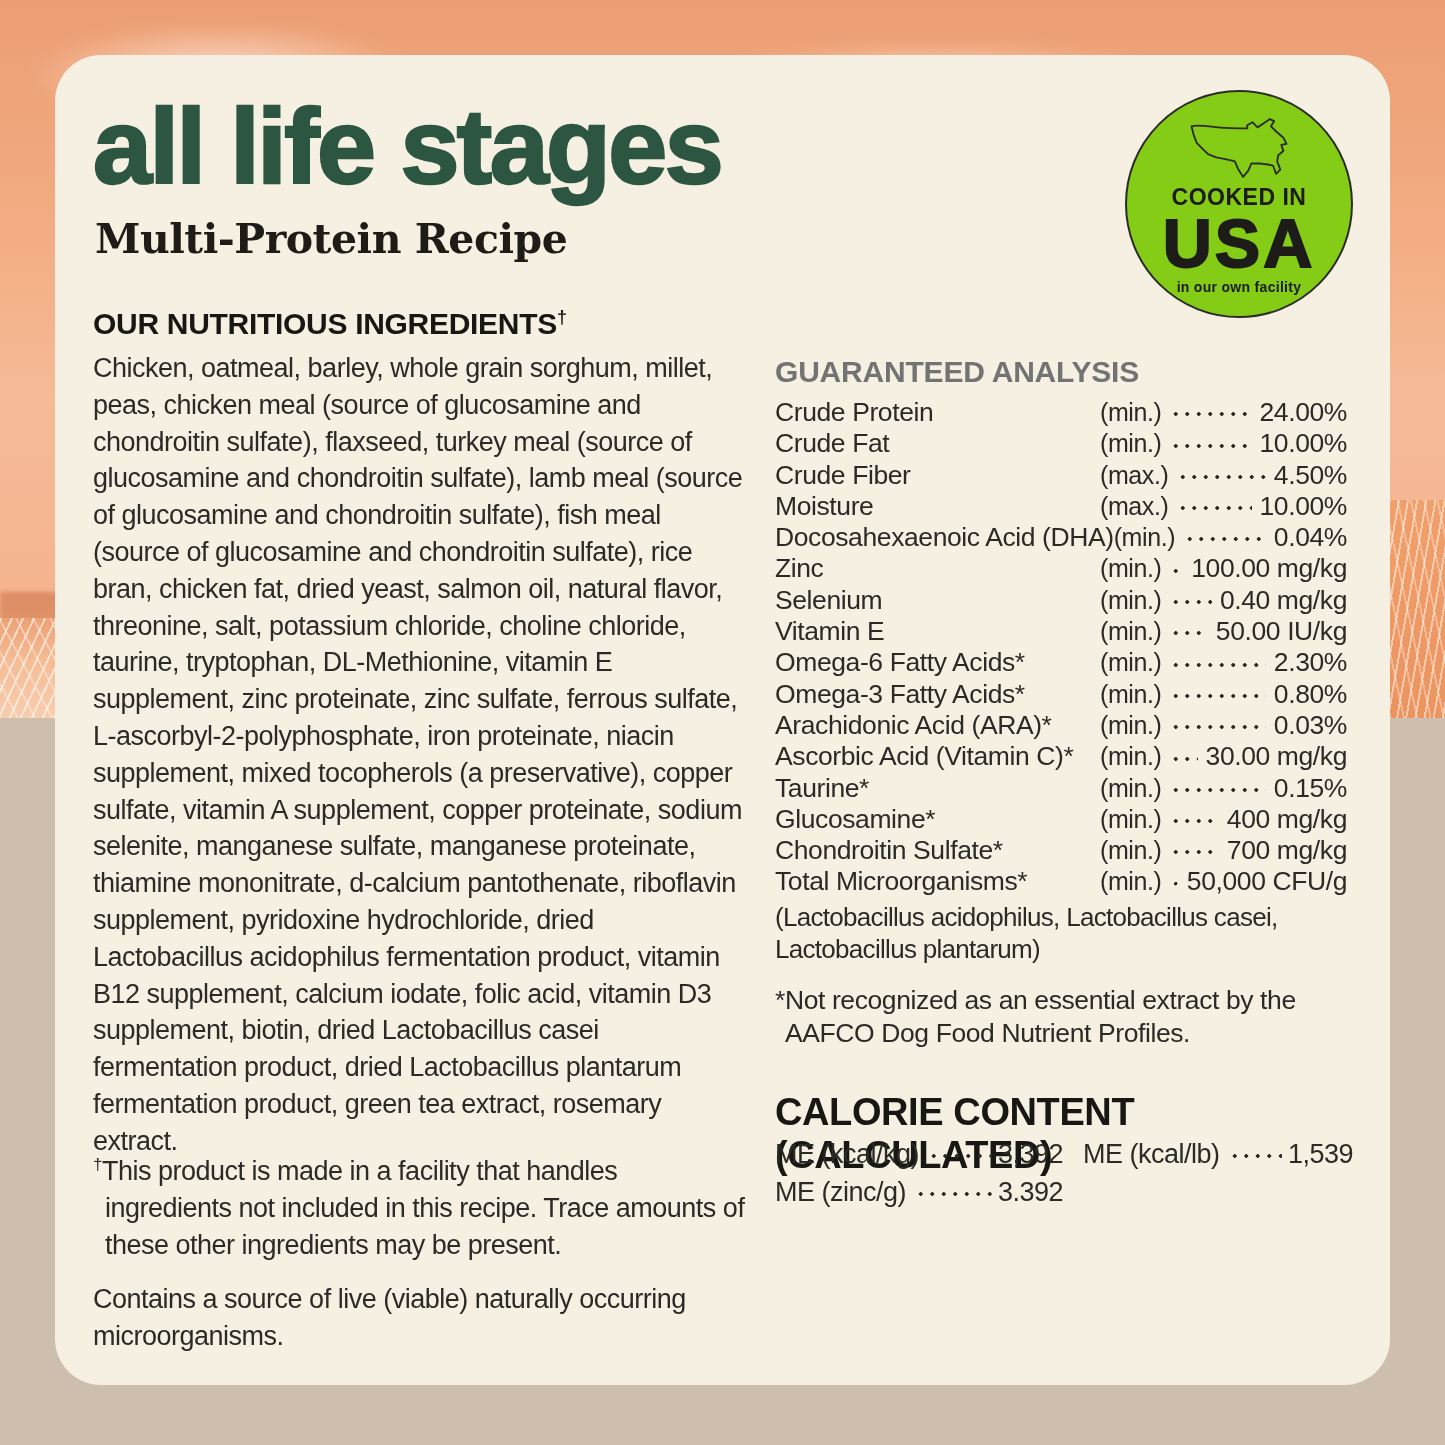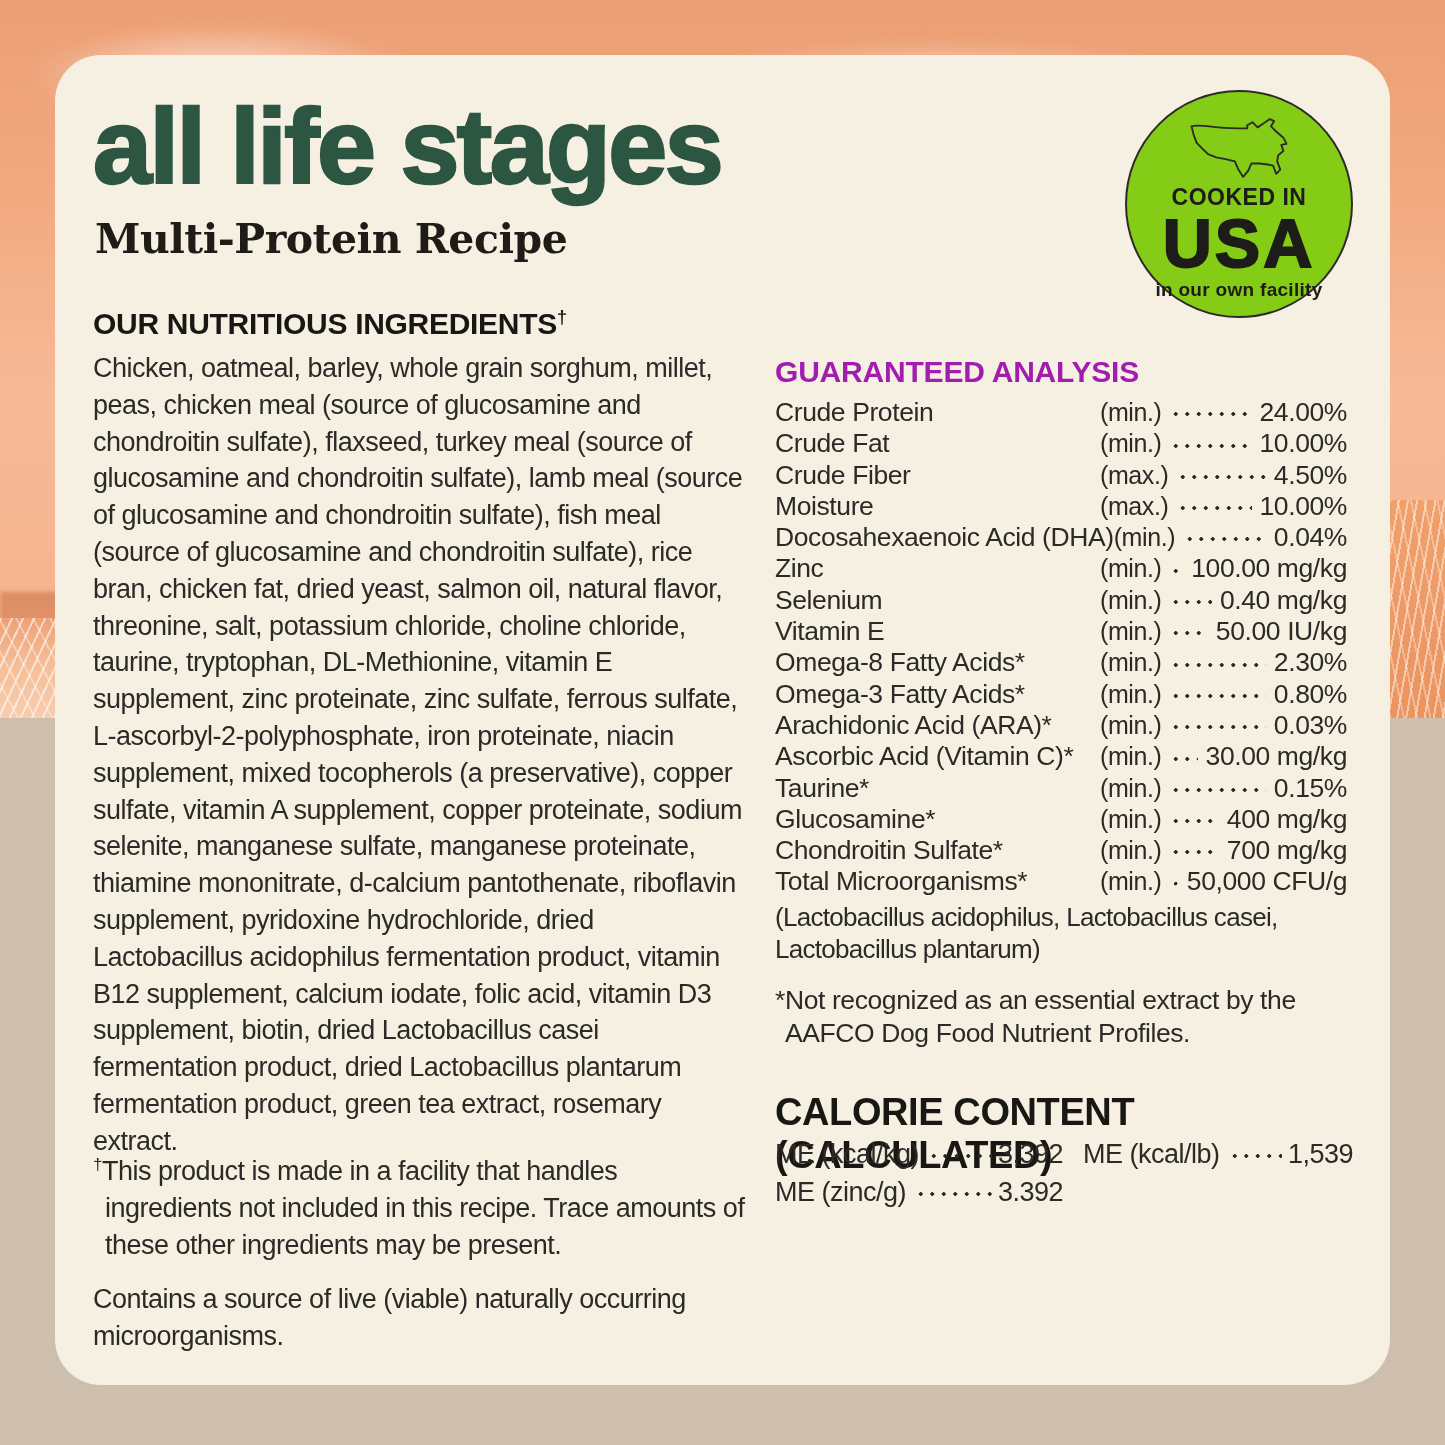--- a/index.html
+++ b/index.html
@@ -65,35 +65,35 @@
   
   .badge{
     left:1070px;top:35px;width:228px;height:228px;border-radius:50%;
     background:#84cc16;border:2px solid #2b2b28;box-sizing:border-box;
     text-align:center;color:#1d1c19;
   }
   .badge svg{margin-top:24px;}
   .badge-l1{font-size:23px;font-weight:700;letter-spacing:.5px;margin-top:0px;}
   .badge-l2{font-size:68px;font-weight:700;letter-spacing:3px;line-height:.95;
     -webkit-text-stroke:2px #1d1c19;}
-  .badge-l3{font-size:19px;font-weight:700;letter-spacing:.3px;margin-top:3px;}
+  .badge-l3{font-size:14px;font-weight:700;letter-spacing:.3px;margin-top:3px;}
 
   
   .ing-head{
     left:38px;top:252px;font-size:30px;font-weight:700;color:#181713;letter-spacing:-0.3px;
   }
   .ing-head sup{font-size:18px;}
   .body-text{color:#2b2a26;font-size:27px;letter-spacing:-0.5px;line-height:36.8px;margin:0;}
   .ing-text{left:38px;top:295px;width:655px;}
   .facility-note{left:38px;top:1092px;width:645px;padding-left:12px;text-indent:-12px;}
   .facility-note sup{font-size:17px;}
   .micro-note{left:38px;top:1226px;width:645px;}
 
   
-  .ga-head{left:720px;top:300px;font-size:30px;font-weight:700;color:#a21caf;letter-spacing:-0.2px;}
+  .ga-head{left:720px;top:300px;font-size:30px;font-weight:700;color:#737373;letter-spacing:-0.2px;}
   .ga-table{left:720px;top:342px;width:572px;}
   .ga-row{display:flex;align-items:baseline;height:31.3px;font-size:26.5px;
     letter-spacing:-0.4px;color:#2b2a26;}
   .ga-label{white-space:nowrap;flex:0 0 auto;}
   .ga-right{margin-left:auto;flex:0 1 247px;min-width:0;display:flex;align-items:center;}
   .ga-qual{font-size:25px;white-space:nowrap;flex:0 0 auto;}
   .ga-value{white-space:nowrap;flex:0 0 auto;margin-left:2px;}
   .dots{
     flex:1 1 10px;min-width:8px;align-self:stretch;margin:0 6px 0 9px;
     background-image:radial-gradient(circle,#2b2a26 1.6px,rgba(0,0,0,0) 1.9px);
@@ -219,21 +219,21 @@
         <div class="ga-row">
           <span class="ga-label">Vitamin E</span>
           <span class="ga-right">
             <span class="ga-qual">(min.)</span>
             <span class="dots"></span>
             <span class="ga-value">50.00 IU/kg</span>
           </span>
         </div>
 
         <div class="ga-row">
-          <span class="ga-label">Omega-8 Fatty Acids*</span>
+          <span class="ga-label">Omega-6 Fatty Acids*</span>
           <span class="ga-right">
             <span class="ga-qual">(min.)</span>
             <span class="dots"></span>
             <span class="ga-value">2.30%</span>
           </span>
         </div>
 
         <div class="ga-row">
           <span class="ga-label">Omega-3 Fatty Acids*</span>
           <span class="ga-right">

